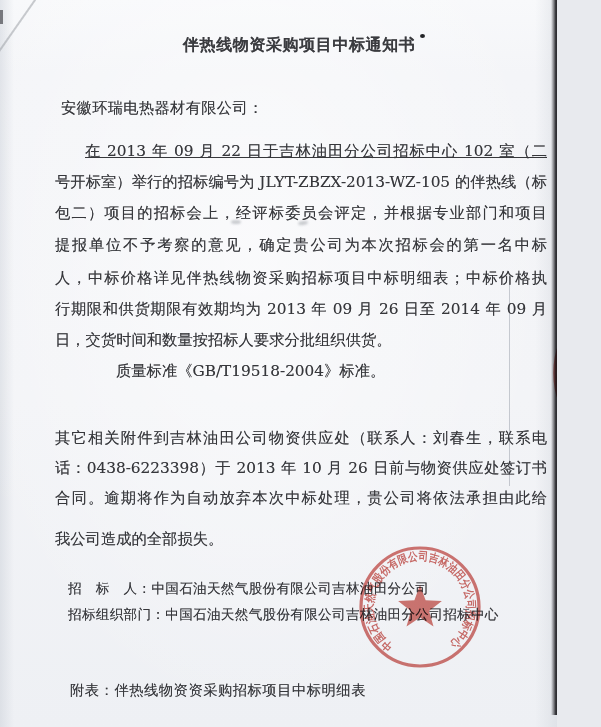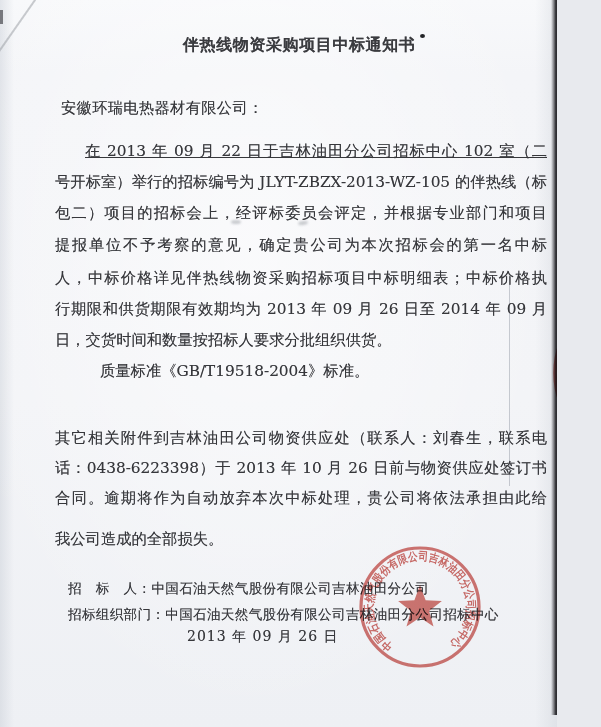--- a/index.html
+++ b/index.html
@@ -15,21 +15,21 @@
       linear-gradient(180deg, #f8f9fb 0%, #f4f5f8 10%, #f3f4f7 55%, #eef0f4 100%);
   }
   .txt{position:absolute;white-space:normal;text-shadow:0 0 .5px rgba(54,55,60,.55);}
   .title{left:183px;top:35px;font-size:16px;letter-spacing:.6px;font-weight:600;color:#3a3b3f;}
   .addressee{left:61px;top:98px;font-size:15.2px;letter-spacing:.4px;}
   .bl{left:55px;width:492px;height:24px;font-size:15.3px;line-height:21px;
       text-align:justify;text-align-last:justify;overflow:hidden;}
   .indent{padding-left:30px;width:462px;text-decoration:underline;}
   .short{text-align:right;text-align-last:left;width:auto;white-space:nowrap;}
   .bl1{top:141px}.bl2{top:172px}.bl3{top:203px}.bl4{top:235px}.bl5{top:268px}
-  .bl6{top:299px}.bl7{top:330px}.bl8{top:361px;left:100px}.bl9{top:398px}
+  .bl6{top:299px}.bl7{top:330px}.bl8{top:361px;left:116px}.bl9{top:398px}
   .bl10{top:428px}.bl11{top:458px}.bl12{top:488px}.bl13{top:529px}
   .sig{left:68px;font-size:13.6px;letter-spacing:.3px;white-space:nowrap;}
   .sig1{top:580px}.sig2{top:606px}
   .sig-date{left:187px;top:628px;font-size:14px;letter-spacing:1px;white-space:nowrap;}
   .attach{left:70px;top:681px;font-size:14.3px;letter-spacing:.5px;white-space:nowrap;}
 
   
   .edge-right{position:absolute;right:0;top:0;width:6px;height:715px;
     background:linear-gradient(90deg, rgba(40,40,44,0) 0%, rgba(55,55,60,.55) 45%, #2e2e32 80%);
     }
@@ -76,21 +76,21 @@
   <div class="txt bl bl6">行期限和供货期限有效期均为 2013 年 09 月 26 日至 2014 年 09 月 26</div>
   <div class="txt bl bl7 short">日，交货时间和数量按招标人要求分批组织供货。</div>
   <div class="txt bl bl8 short">质量标准《GB/T19518-2004》标准。</div>
   <div class="txt bl bl10">其它相关附件到吉林油田公司物资供应处（联系人：刘春生，联系电</div>
   <div class="txt bl bl11">话：0438-6223398）于 2013 年 10 月 26 日前与物资供应处签订书面</div>
   <div class="txt bl bl13 short">我公司造成的全部损失。</div>
   <div class="txt bl bl12">合同。逾期将作为自动放弃本次中标处理，贵公司将依法承担由此给</div>
 
   <div class="txt sig sig1"><span>招　标　人：</span><span>中国石油天然气股份有限公司吉林油田分公司</span></div>
   <div class="txt sig sig2"><span>招标组织部门：</span><span>中国石油天然气股份有限公司吉林油田分公司招标中心</span></div>
-  <div class="txt sig-date">2013 年 09 月 26 日</div>
+  <div class="txt attach">附表：伴热线物资资采购招标项目中标明细表</div>
 
   <svg class="seal seal-main" width="145" height="145" viewBox="0 0 145 145">
     <defs>
       <path id="mainArc" d="M 45 110.5 A 47 47 0 1 1 99 110.5" fill="none"></path>
     </defs>
     <circle cx="72" cy="72" r="59" fill="none" stroke="#c4423c" stroke-width="3.2" opacity=".85"></circle>
     <polygon points="72,50 77.6,65.2 93.9,65.9 81.1,76 85.5,91.6 72,82.6 58.5,91.6 62.9,76 50.1,65.9 66.4,65.2" fill="#c0392f" opacity=".8"></polygon>
     <text font-size="11.5" fill="#c4423c" opacity=".9">
       <textPath href="#mainArc" startOffset="0" textLength="234" lengthAdjust="spacingAndGlyphs">中国石油天然气股份有限公司吉林油田分公司招标中心</textPath>
     </text>

